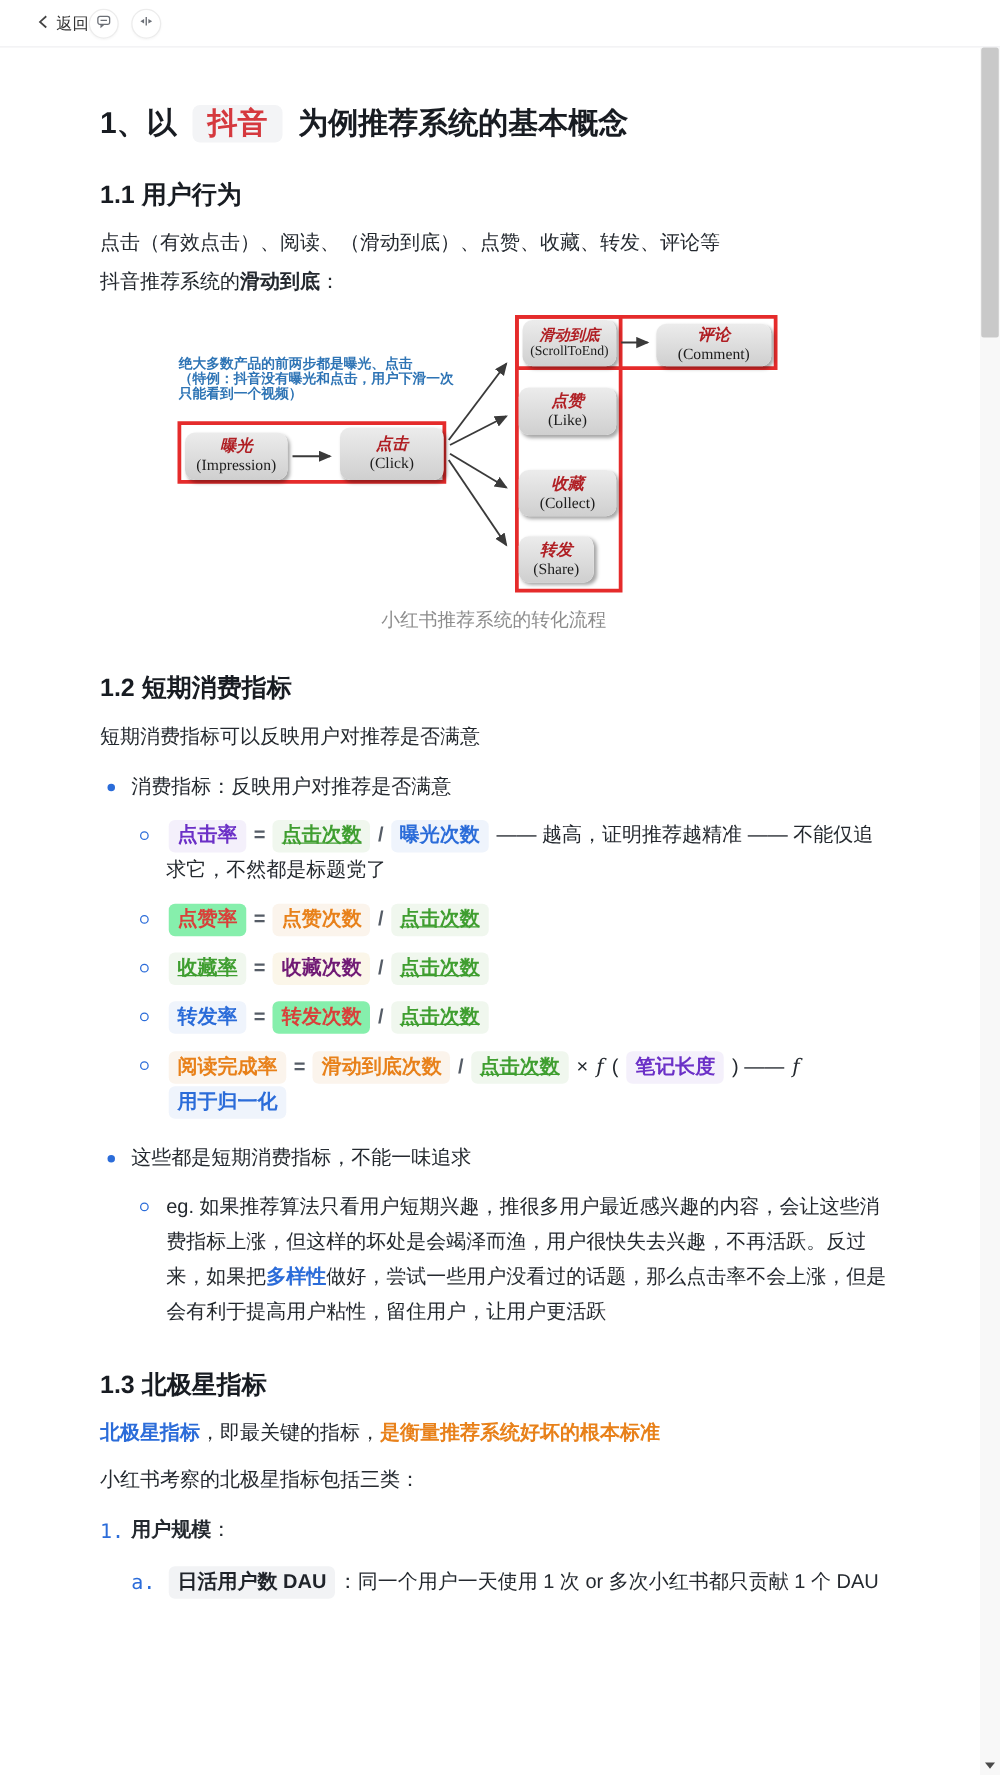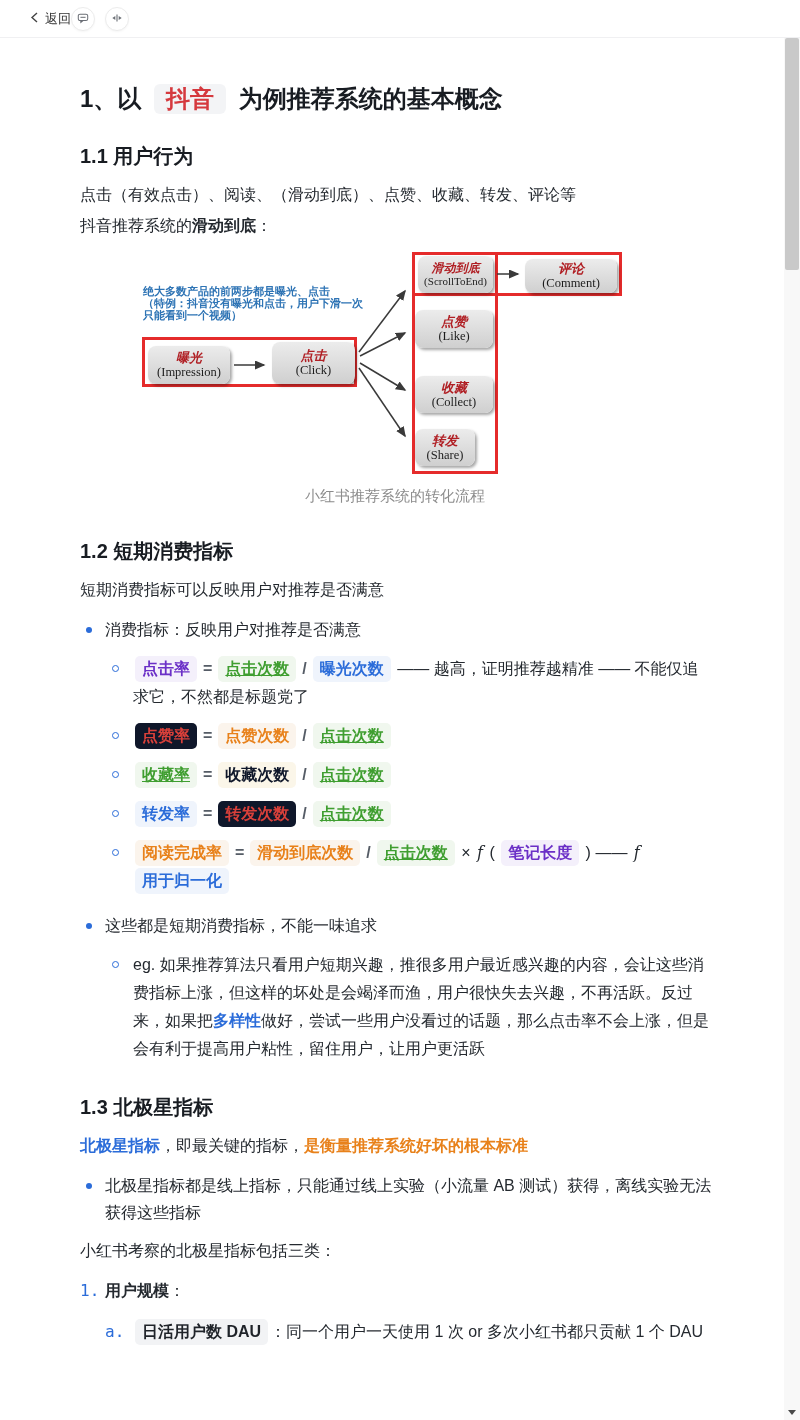--- a/index.html
+++ b/index.html
@@ -40,23 +40,23 @@
   .s-bold-orange { font-weight:700; color:#e8811a; }
   .s-op { font-weight:700; color:#555c66; padding:0 4px; }
   .s-mathf { font-family:"DejaVu Serif","Liberation Serif",serif; font-style:italic; padding:0 2px; }
   [class^="s-chip"], .s-chip-gray {
     display:inline-block; padding:0 7px; border-radius:5px; font-weight:700;
     line-height:26px; margin:0 2px;
   }
   .s-chip-purple { color:#6b30c7; background:#f4f0fb; }
   .s-chip-green  { color:#3f9e30; background:#f0f7ee;text-decoration:underline; }
   .s-chip-blue   { color:#2b6cd9; background:#eff4fc; }
-  .s-chip-red    { color:#d9403a; background:#0f172a; }
+  .s-chip-red    { color:#d9403a; background:#86efac; }
   .s-chip-orange { color:#e8811a; background:#fbf4ec; }
-  .s-chip-amber  { color:#0f172a; background:#fbf6e9; }
+  .s-chip-amber  { color:#701a75; background:#fbf6e9; }
   .s-chip-gray   { color:#1f2329; background:#f2f3f5;text-align:right; }
   .s-chip-head-red {
     display:inline-block; color:#d5393e; background:#f3f4f6; border-radius:6px;
     padding:2px 12px; margin:0 6px; font-weight:800;
   }
   
   .ul1 { margin-top:8px; }
   .li1 { position:relative; padding-left:25px; line-height:27px; margin-top:13px; }
   .li1::before { content:""; position:absolute; left:6px; top:11px; width:6px; height:6px; border-radius:50%; background:#2b6cd9; }
   .ul2 { margin-top:12px; }
@@ -209,23 +209,20 @@
     </div>
     <div class="li1" style="margin-top:17px">这些都是短期消费指标，不能一味追求</div>
     <div class="ul2 indent1">
       <div class="li2"><span class="s-plain">eg. 如果推荐算法只看用户短期兴趣，推很多用户最近感兴趣的内容，会让这些消费指标上涨，但这样的坏处是会竭泽而渔，用户很快失去兴趣，不再活跃。反过来，如果把</span><span class="s-bold-blue">多样性</span><span class="s-plain">做好，尝试一些用户没看过的话题，那么点击率不会上涨，但是会有利于提高用户粘性，留住用户，让用户更活跃</span></div>
     </div>
   </div>
 
   <div class="h3" style="margin-top:30px">1.3 北极星指标</div>
   <p class="para"><span class="s-bold-blue">北极星指标</span><span class="s-plain">，即最关键的指标，</span><span class="s-bold-orange">是衡量推荐系统好坏的根本标准</span></p>
 
-  <div class="ul1">
-    <div class="li1">北极星指标都是线上指标，只能通过线上实验（小流量 AB 测试）获得，离线实验无法获得这些指标</div>
-  </div>
 
   <p class="para">小红书考察的北极星指标包括三类：</p>
 
   <div>
     <div class="oli1">
       <span class="ol-marker">1.</span>
       <span class="ol-body"><span class="s-bold">用户规模</span><span class="s-plain">：</span></span>
     </div>
     <div class="indent1">
       <div class="oli2">

